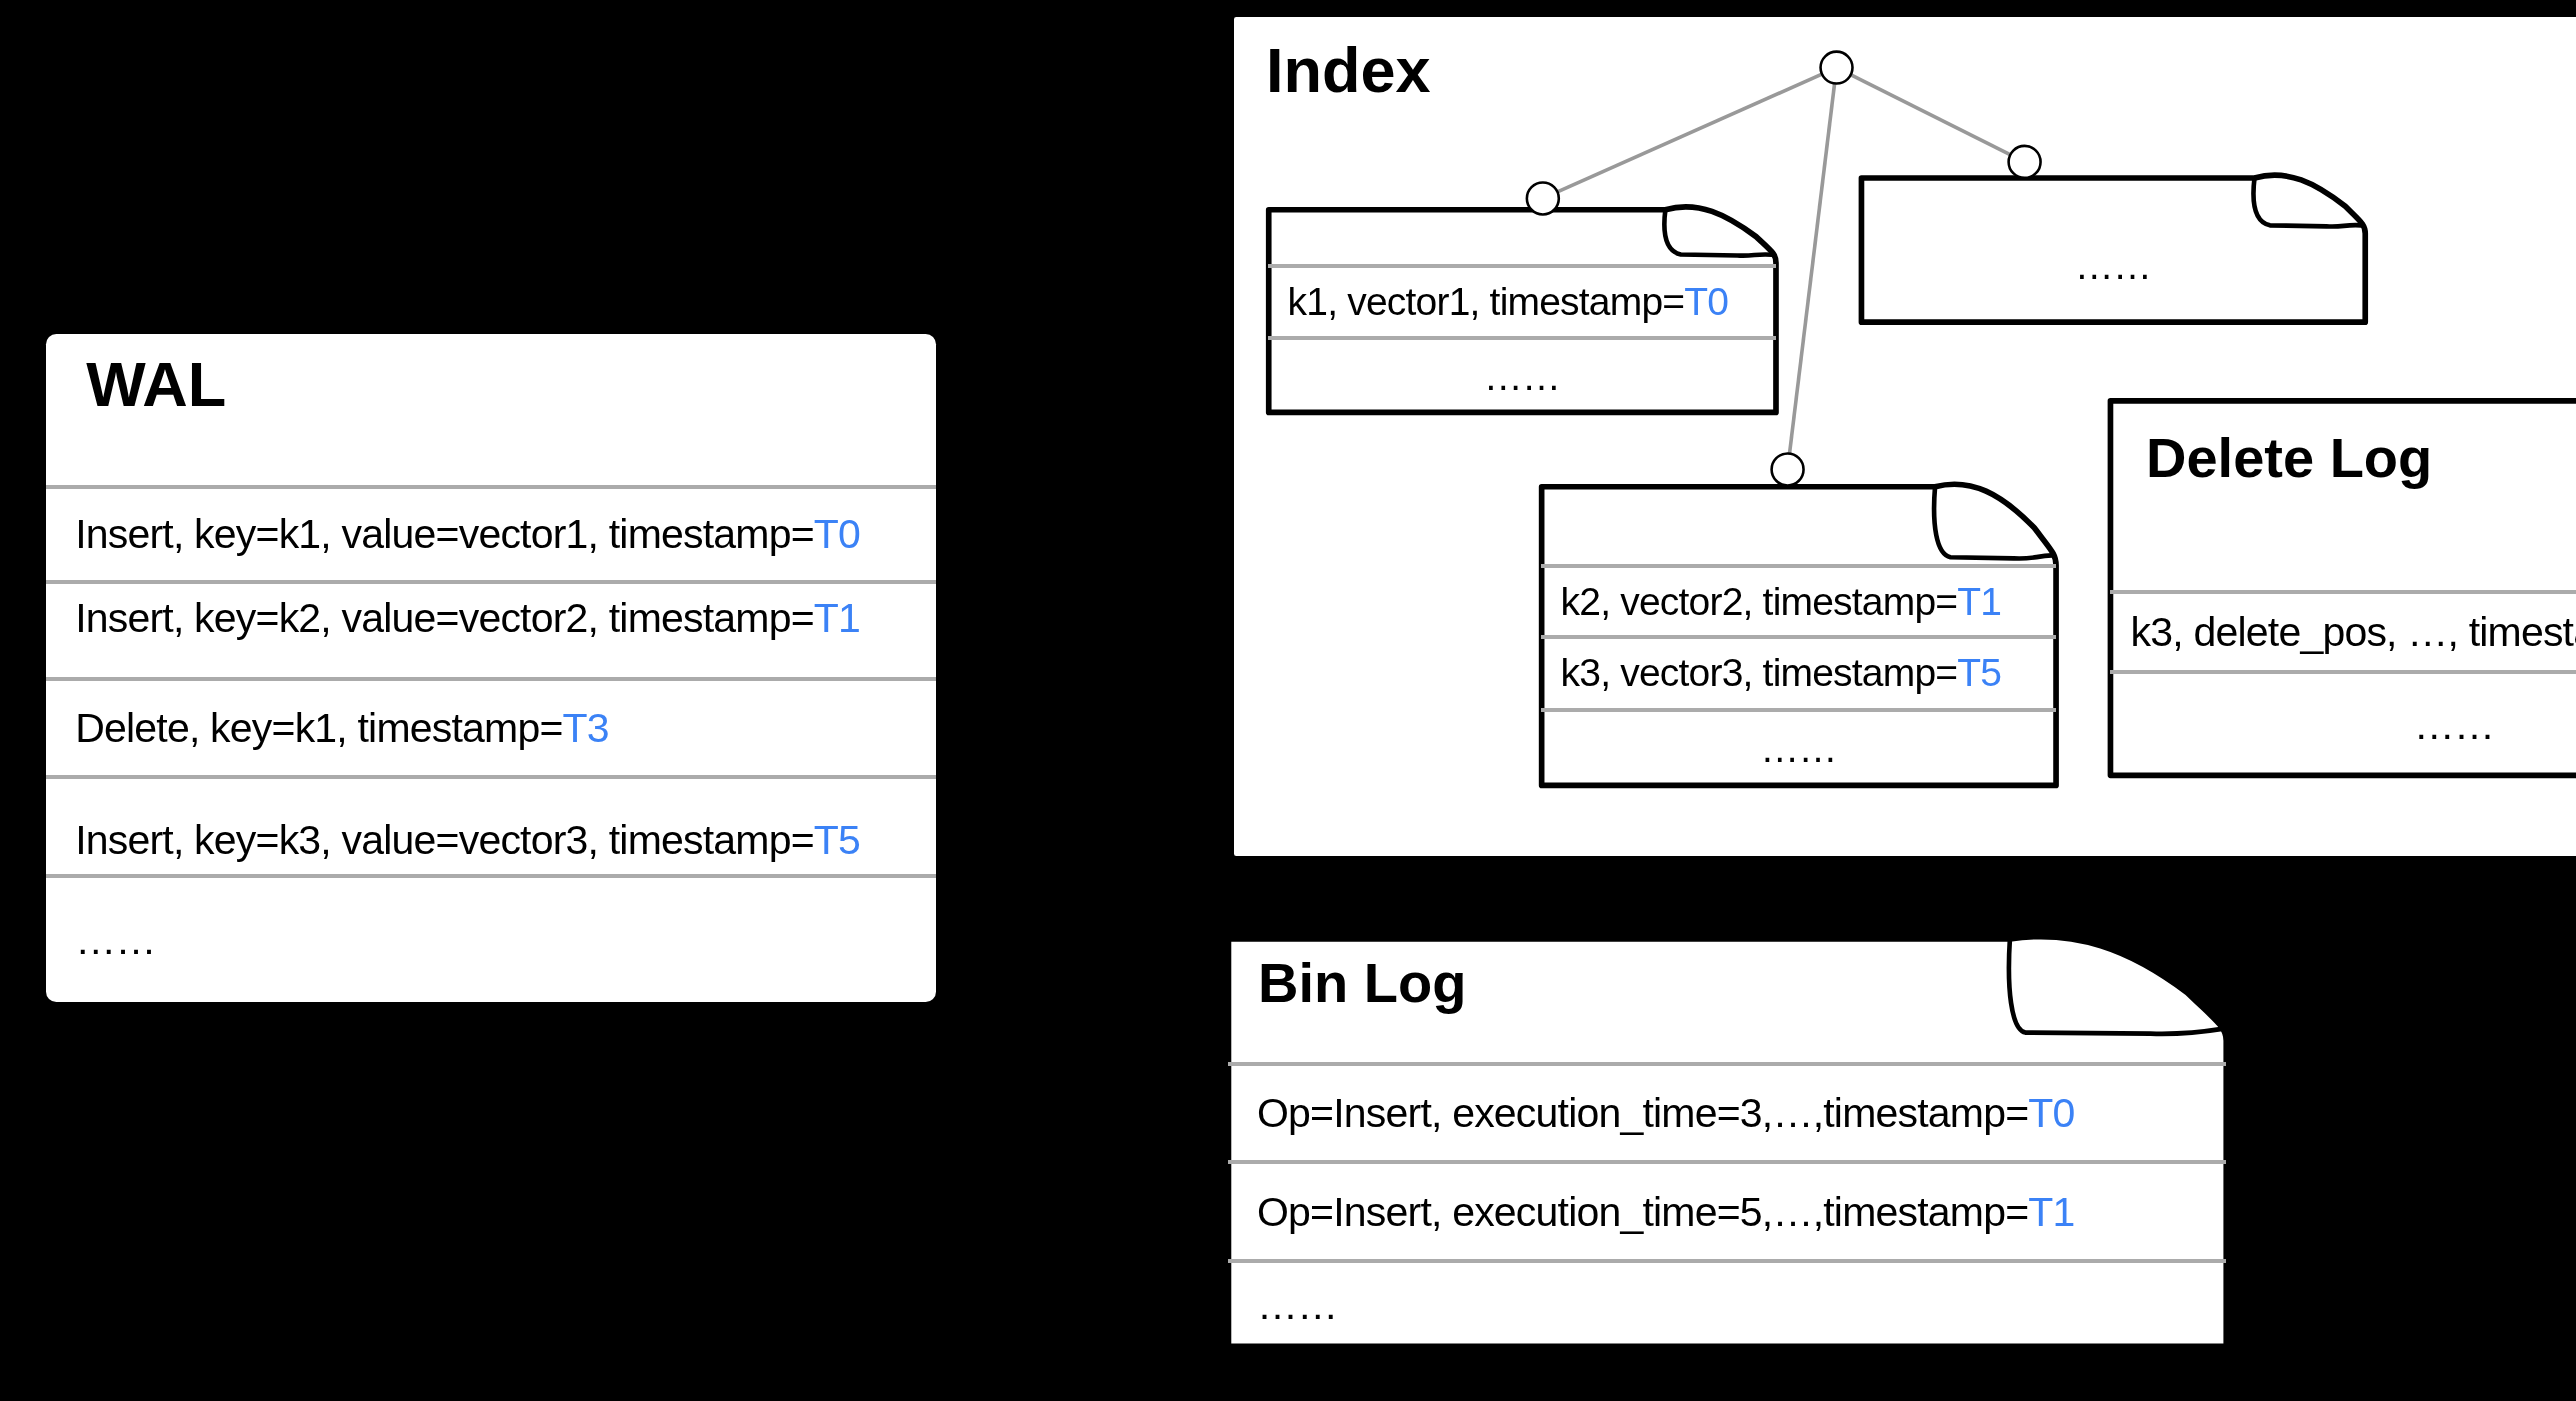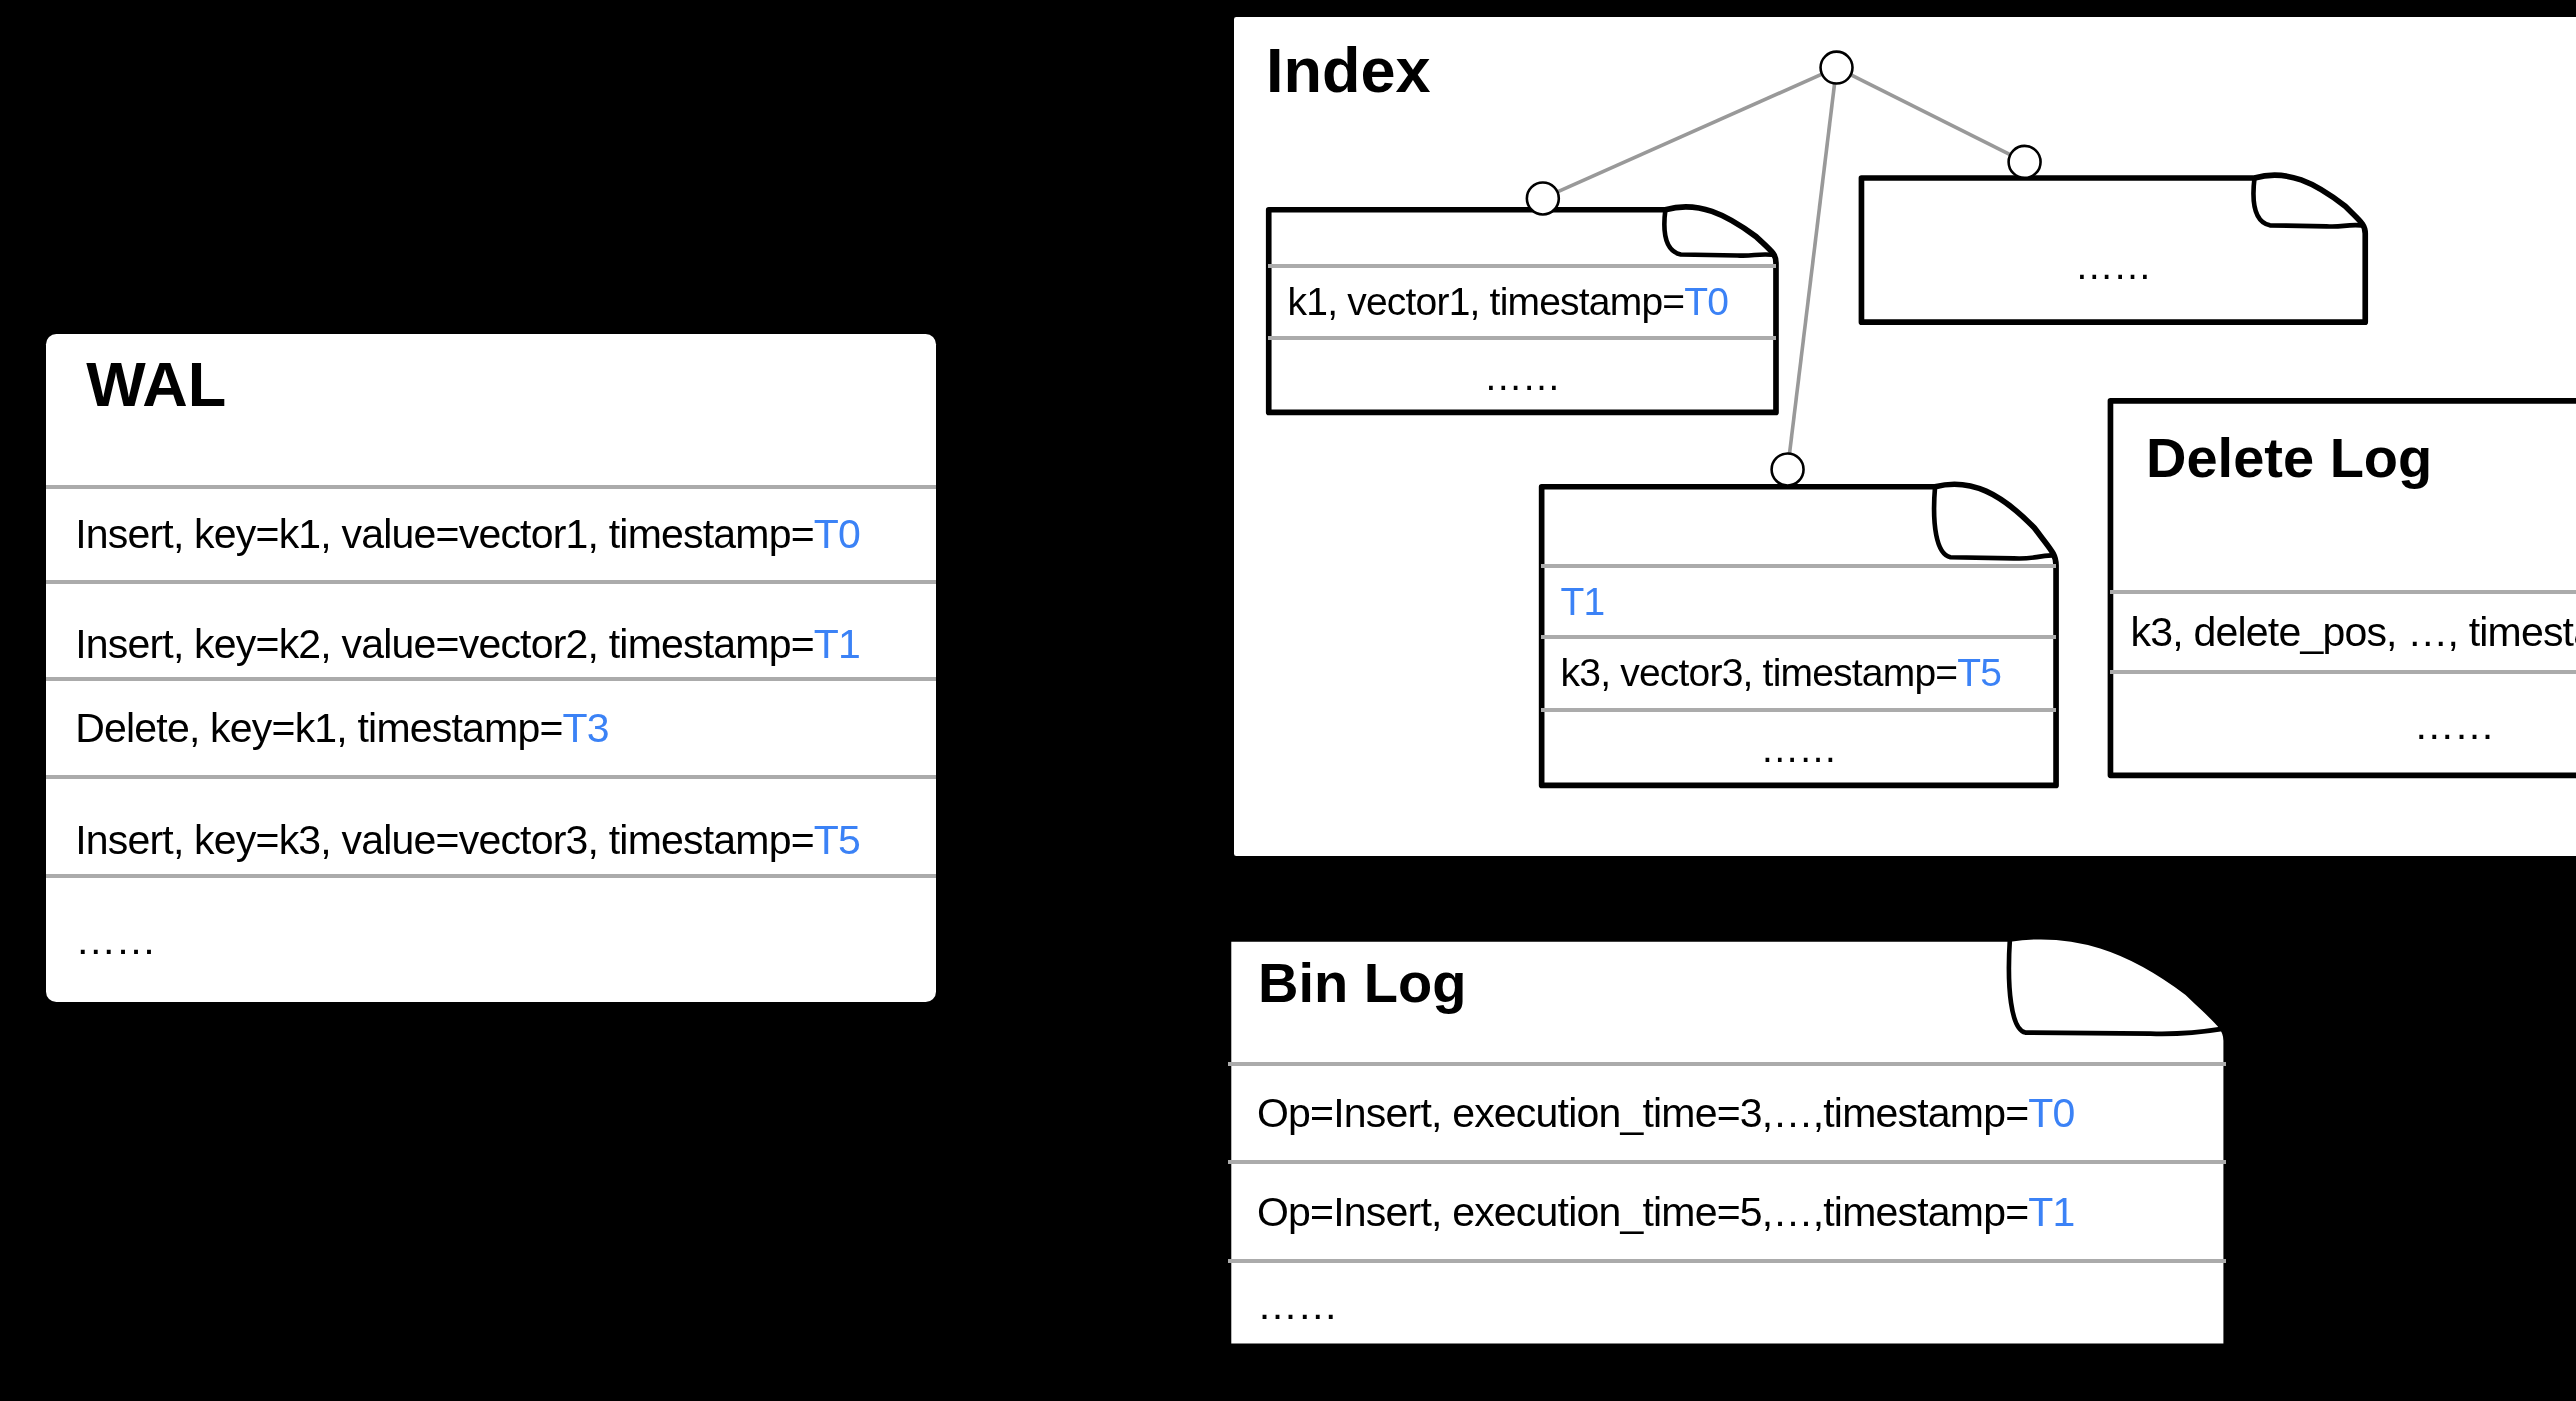--- a/index.html
+++ b/index.html
@@ -109,21 +109,21 @@
     <div class="title">WAL</div>
     <div class="hr" style="top:151px"></div>
     <div class="hr" style="top:246px"></div>
     <div class="hr" style="top:343px"></div>
     <div class="hr" style="top:441px"></div>
     <div class="hr" style="top:540px"></div>
     <div class="row" style="top:155px;height:91px">
         <span>Insert, key=k1, value=vector1, timestamp=</span>
         <span class="ts">T0</span>
       </div>
-    <div class="row" style="top:266px;height:89px">
+    <div class="row" style="top:240px;height:89px">
         <span>Insert, key=k2, value=vector2, timestamp=</span>
         <span class="ts">T1</span>
       </div>
     <div class="row" style="top:347px;height:94px">
         <span>Delete, key=k1, timestamp=</span>
         <span class="ts">T3</span>
       </div>
     <div class="row" style="top:459px;height:95px">
         <span>Insert, key=k3, value=vector3, timestamp=</span>
         <span class="ts">T5</span>
@@ -164,20 +164,21 @@
 
   <div class="page" id="page-mid">
     <svg width="556" height="345" viewBox="0 0 1079 670">
       <path class="outline" d="M 30,630 L 30,50 L 794,50 C 864.5,32 923.25,64.5 986.7,129.75 C 1019.6,173.25 1029,180.5 1029,203 L 1029,630 Z"></path>
       <path class="curl" d="M 794,50 C 788,122.5 796,181 824,187 L 946.75,189 C 982,191 989,185 1021,183.4"></path>
     </svg>
     <div class="hr" style="top:77px"></div>
     <div class="hr" style="top:148px"></div>
     <div class="hr" style="top:221px"></div>
     <div class="row" style="top:81px;height:67px;padding-left:19.6px">
+        <span>k2, vector2, timestamp=</span>
         <span class="ts">T1</span>
       </div>
     <div class="row" style="top:152px;height:68px;padding-left:19.6px">
         <span>k3, vector3, timestamp=</span>
         <span class="ts">T5</span>
       </div>
     <div class="row center" style="top:225px;height:74px">
         <span>……</span>
       </div>
   </div>

